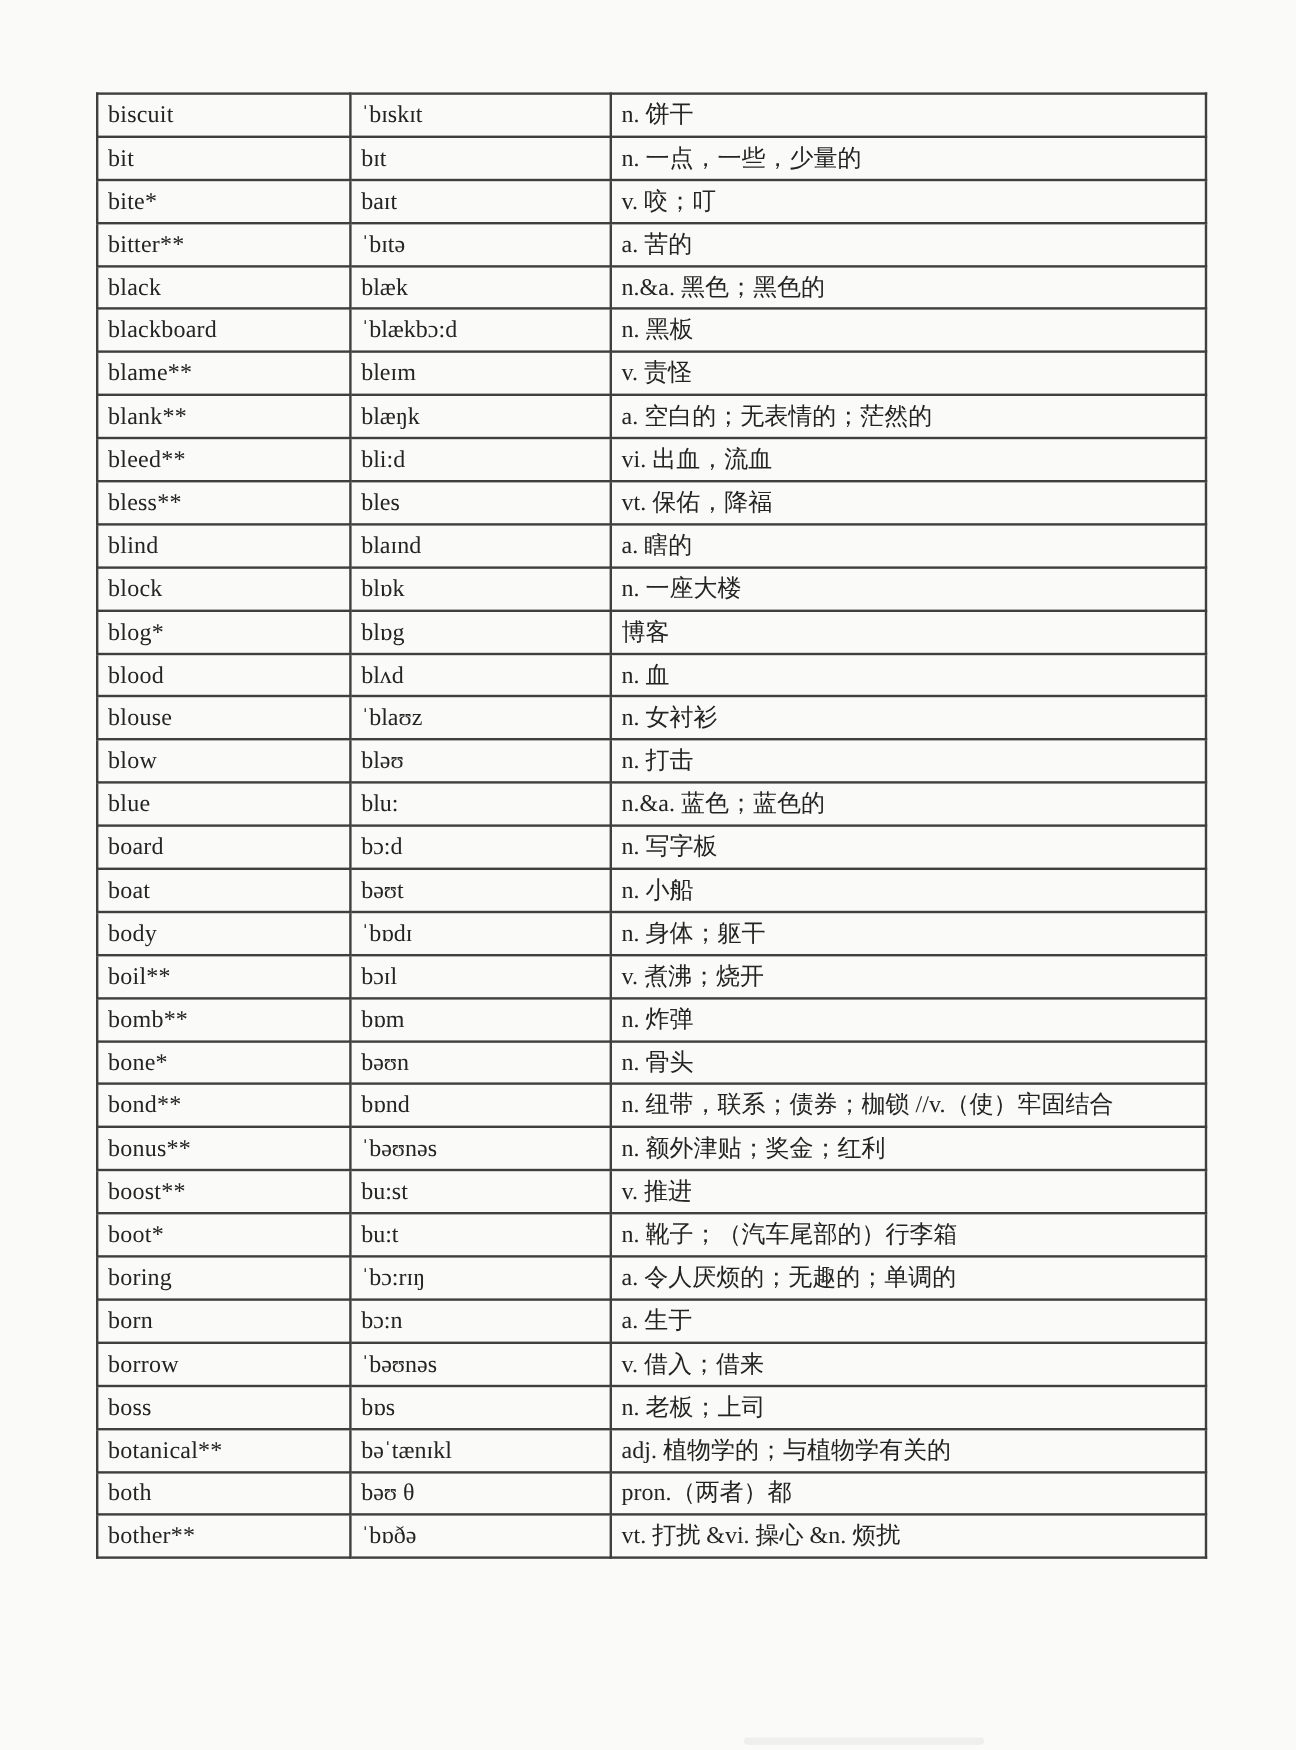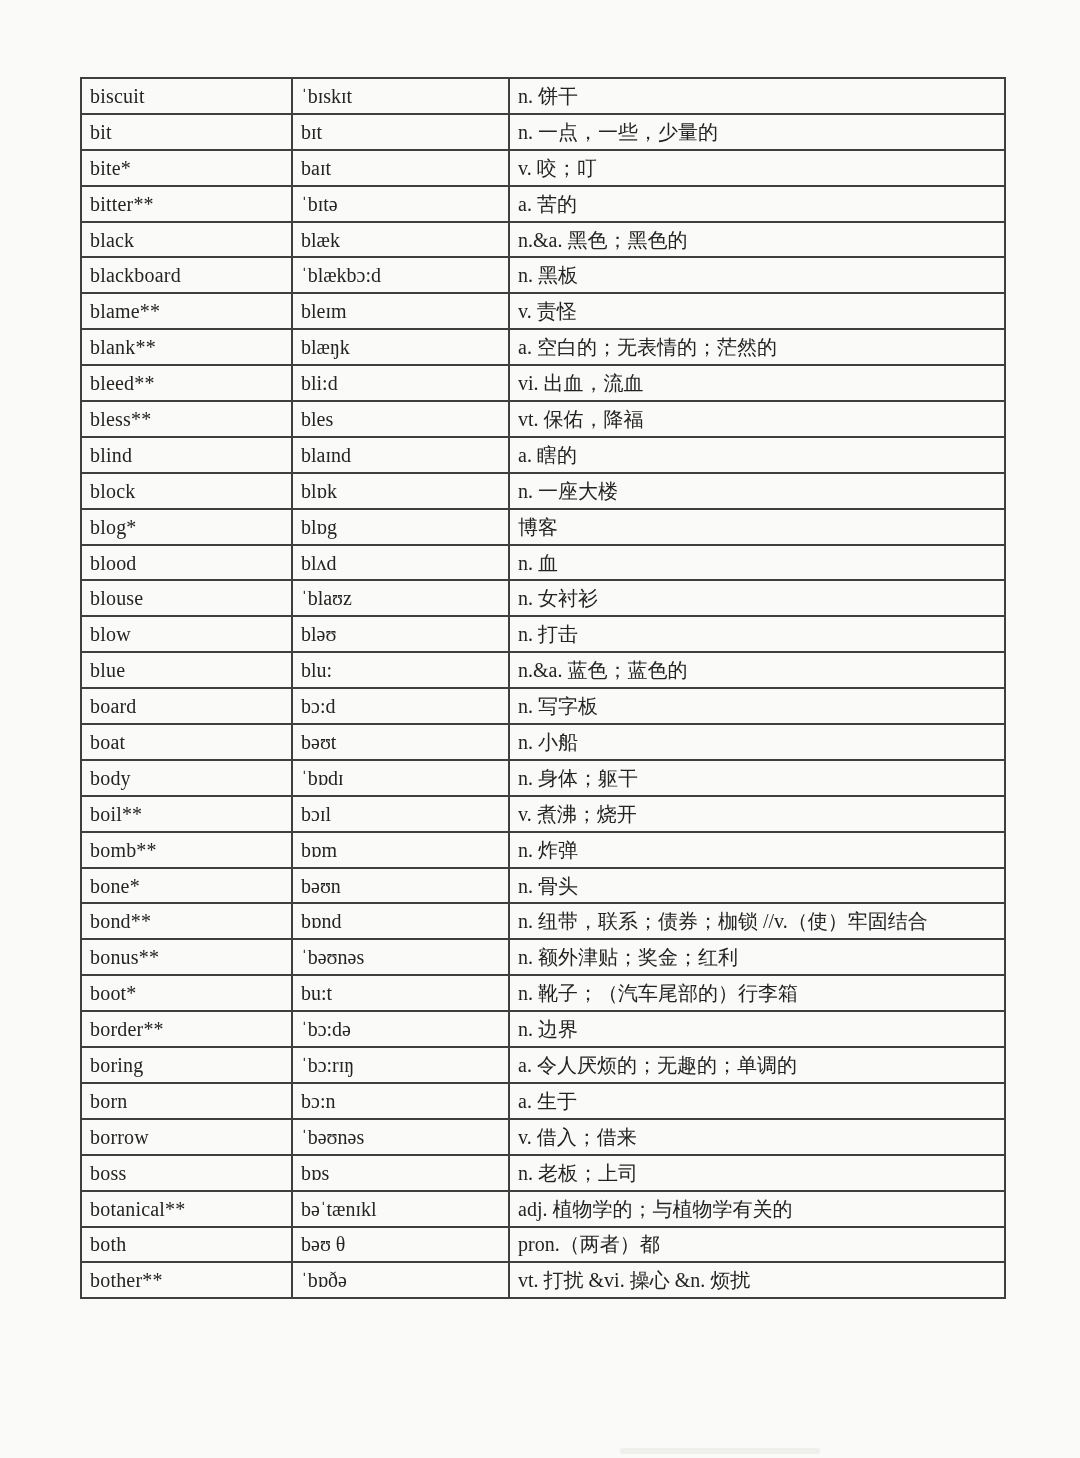--- a/index.html
+++ b/index.html
@@ -180,28 +180,28 @@
           <td class="word-cell">bond**</td>
           <td class="phon-cell">bɒnd</td>
           <td class="mean-cell">n. 纽带，联系；债券；枷锁 //v.（使）牢固结合</td>
         </tr>
         <tr>
           <td class="word-cell">bonus**</td>
           <td class="phon-cell">ˈbəʊnəs</td>
           <td class="mean-cell">n. 额外津贴；奖金；红利</td>
         </tr>
         <tr>
+          <td class="word-cell">boost**</td>
+          <td class="phon-cell">bu:st</td>
+          <td class="mean-cell">v. 推进</td>
+        </tr>
+        <tr>
           <td class="word-cell">boot*</td>
           <td class="phon-cell">bu:t</td>
           <td class="mean-cell">n. 靴子；（汽车尾部的）行李箱</td>
-        </tr>
-        <tr>
-          <td class="word-cell">border**</td>
-          <td class="phon-cell">ˈbɔ:də</td>
-          <td class="mean-cell">n. 边界</td>
         </tr>
         <tr>
           <td class="word-cell">boring</td>
           <td class="phon-cell">ˈbɔ:rɪŋ</td>
           <td class="mean-cell">a. 令人厌烦的；无趣的；单调的</td>
         </tr>
         <tr>
           <td class="word-cell">born</td>
           <td class="phon-cell">bɔ:n</td>
           <td class="mean-cell">a. 生于</td>

